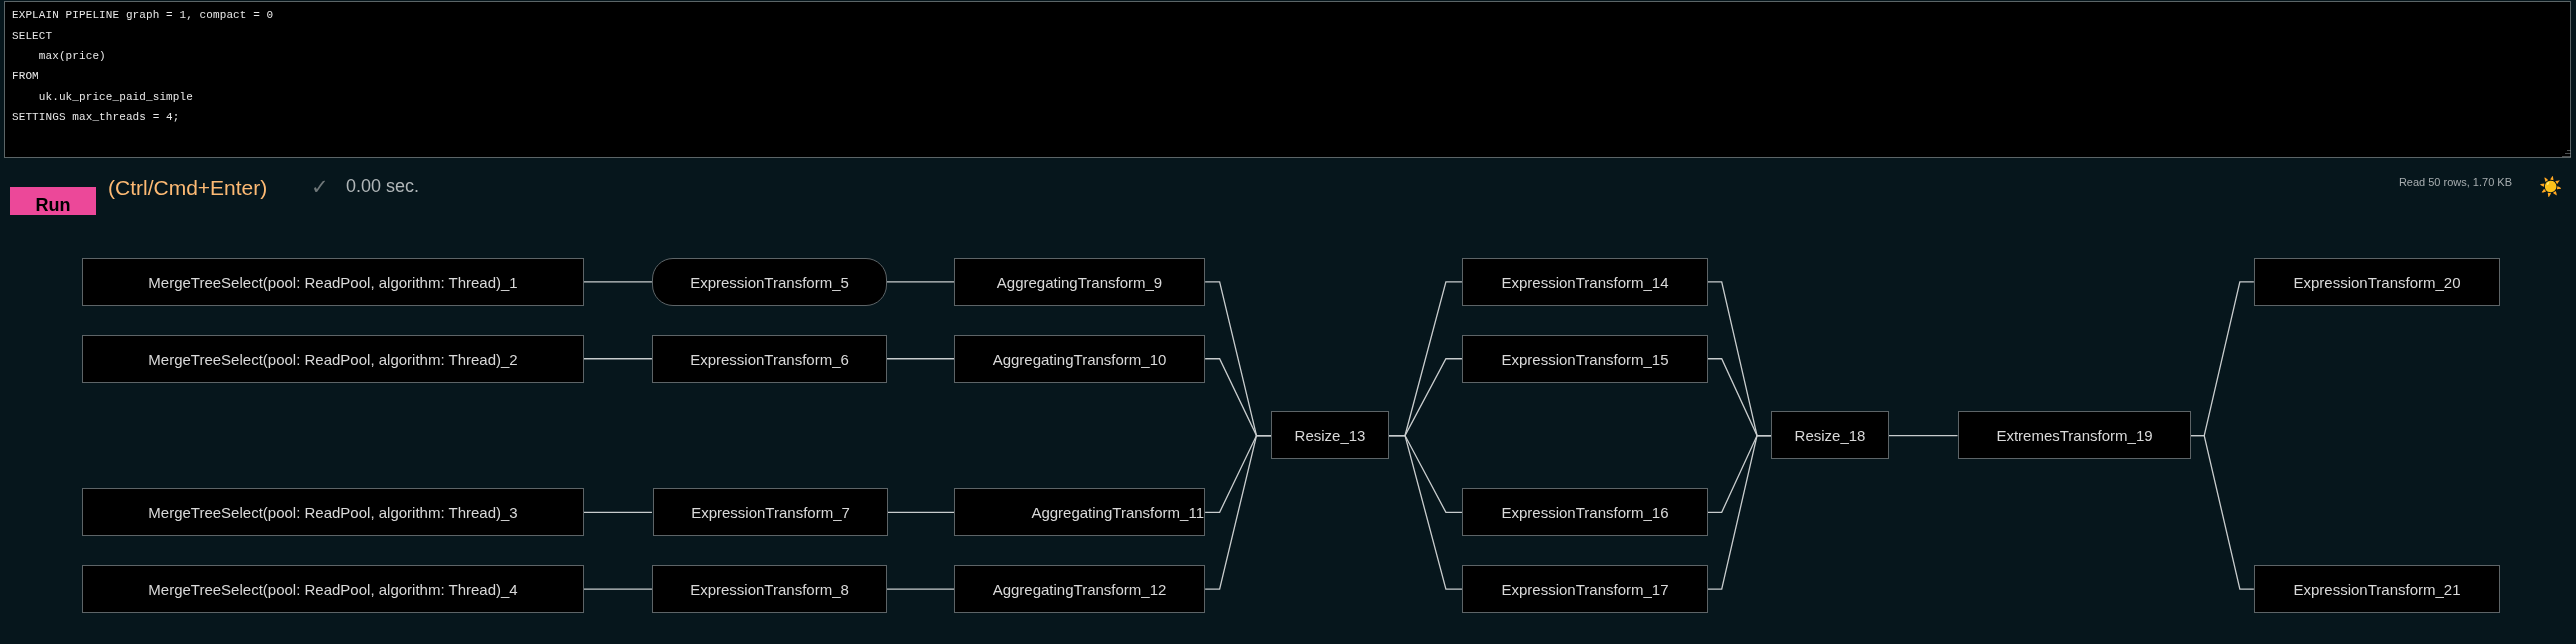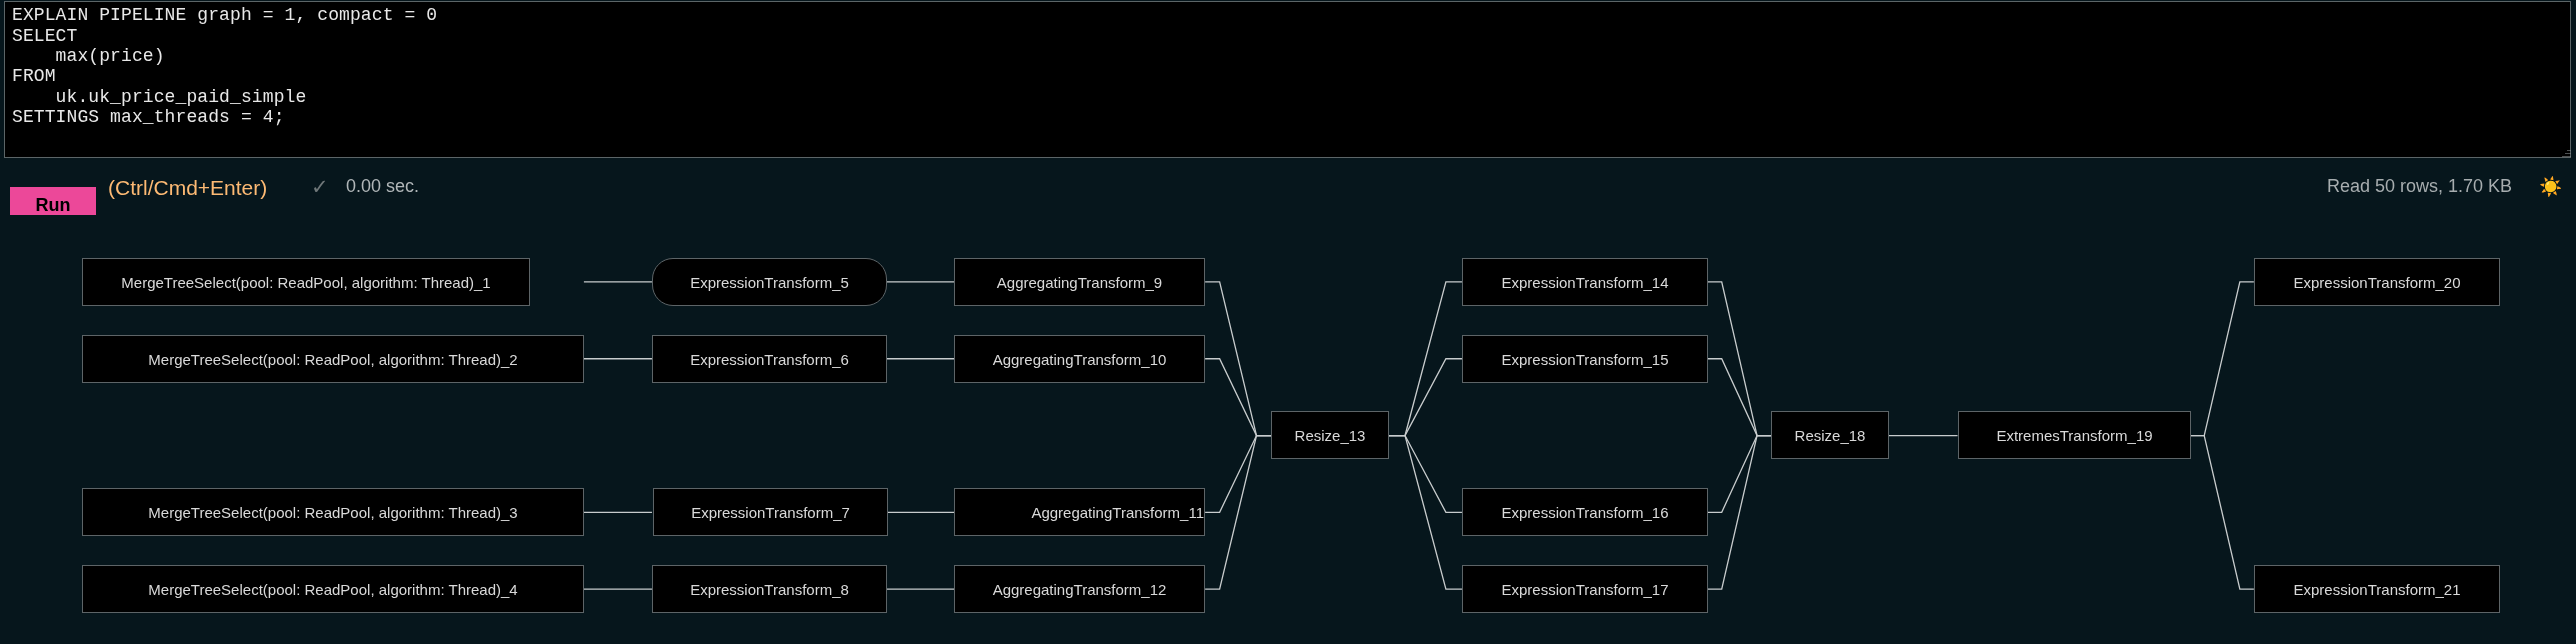--- a/index.html
+++ b/index.html
@@ -29,21 +29,21 @@
     position: absolute;
     left: 4.4px;
     top: 1.1px;
     width: 2567px;
     height: 157px;
     box-sizing: border-box;
     background: #000000;
     border: 1.1px solid #5c6567;
     color: #e8e8e8;
     font-family: "Liberation Mono", "DejaVu Sans Mono", monospace;
-    font-size: 18px;
+    font-size: 11px;
     line-height: 20.3px;
     padding: 3.3px 5.5px 3.3px 6.6px;
     white-space: pre;
     overflow: hidden;
     resize: none;
     outline: none;
     letter-spacing: 0.1px;
   }
   
   #editor-resize-grip {
@@ -108,21 +108,21 @@
     left: 346px;
     top: 14.3px;
     font-size: 18px;
     color: #b0b6b8;
     white-space: nowrap;
   }
   #read-stats {
     position: absolute;
     right: 64px;
     top: 14.3px;
-    font-size: 18px;
+    font-size: 11px;
     color: #a7adaf;
     white-space: nowrap;
   }
   #theme-toggle {
     position: absolute;
     right: 12px;
     top: 12px;
     width: 25px;
     height: 25px;
     font-size: 18.7px;
@@ -213,21 +213,21 @@
       <polyline points="2531,402 2560.26,402 2634.74,542 2664,542" fill="none" stroke="#c8cccd" stroke-width="2.4"></polyline>
       <polyline points="2531,402 2560.26,402 2634.74,682 2664,682" fill="none" stroke="#c8cccd" stroke-width="2.4"></polyline>
       <polyline points="3112,122 3137.3,122 3201.7,402 3227,402" fill="none" stroke="#c8cccd" stroke-width="2.4"></polyline>
       <polyline points="3112,262 3137.3,262 3201.7,402 3227,402" fill="none" stroke="#c8cccd" stroke-width="2.4"></polyline>
       <polyline points="3112,542 3137.3,542 3201.7,402 3227,402" fill="none" stroke="#c8cccd" stroke-width="2.4"></polyline>
       <polyline points="3112,682 3137.3,682 3201.7,402 3227,402" fill="none" stroke="#c8cccd" stroke-width="2.4"></polyline>
       <polyline points="3442,402 3567,402" fill="none" stroke="#c8cccd" stroke-width="2.4"></polyline>
       <polyline points="3991,402 4016.52,402 4081.48,122 4107,122" fill="none" stroke="#c8cccd" stroke-width="2.4"></polyline>
       <polyline points="3991,402 4016.52,402 4081.48,682 4107,682" fill="none" stroke="#c8cccd" stroke-width="2.4"></polyline>
     </svg>
-<div class="graph-node" style="left: 82px; top: 43px; width: 448px; height: 48px;">
+<div class="graph-node" style="left: 82px; top: 43px; width: 502px; height: 48px;">
       <span>MergeTreeSelect(pool: ReadPool, algorithm: Thread)_1</span>
     </div>
     <div class="graph-node" style="left: 82px; top: 120px; width: 502px; height: 48px;">
       <span>MergeTreeSelect(pool: ReadPool, algorithm: Thread)_2</span>
     </div>
     <div class="graph-node" style="left: 82px; top: 273px; width: 502px; height: 48px;">
       <span>MergeTreeSelect(pool: ReadPool, algorithm: Thread)_3</span>
     </div>
     <div class="graph-node" style="left: 82px; top: 350px; width: 502px; height: 48px;">
       <span>MergeTreeSelect(pool: ReadPool, algorithm: Thread)_4</span>

